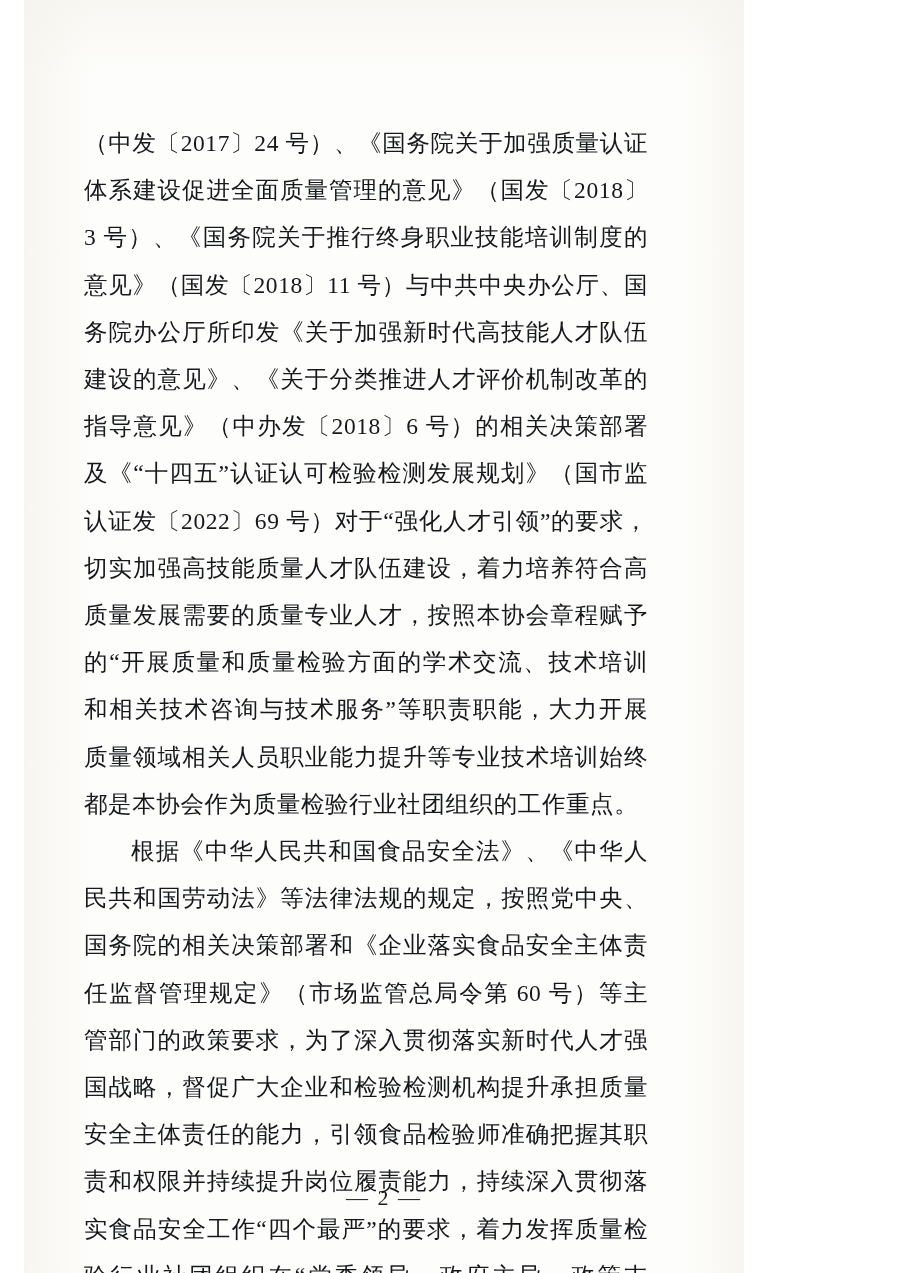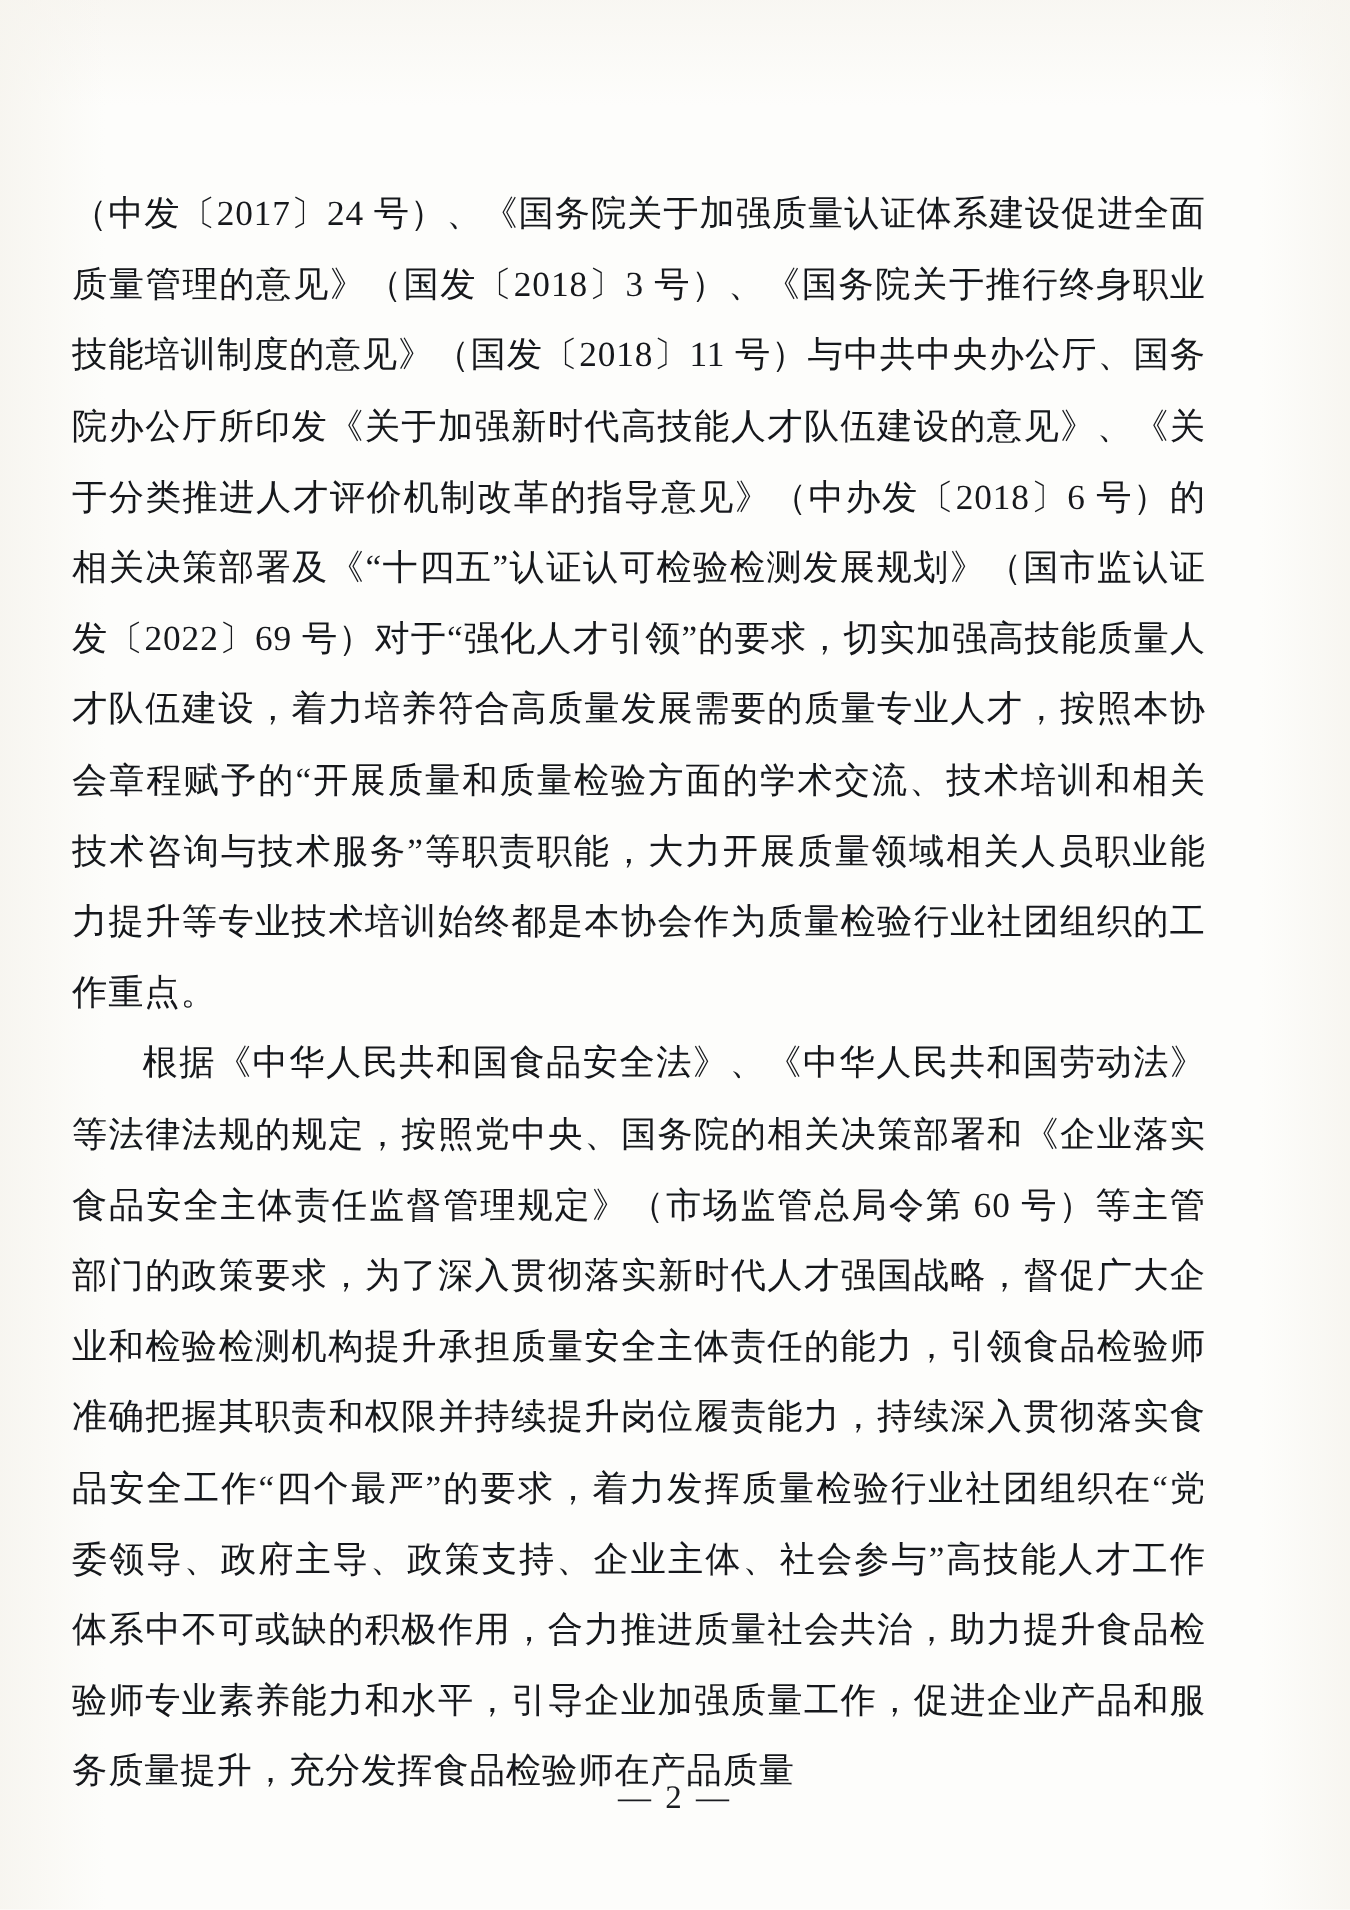--- a/index.html
+++ b/index.html
@@ -8,25 +8,26 @@
   }
   body {
     width: 900px;
     height: 1273px;
     background: #ffffff;
     font-family: "Liberation Serif", "DejaVu Serif", serif;
     overflow: hidden;
   }
   .page {
     position: relative;
-    width: 900px;
+    width: 720px;
     height: 1273px;
     background: #fdfdfb;
     box-sizing: border-box;
-    padding: 120px 96px 0 48px;
+    padding: 120px 96px 0 60px;
+    margin-left: 24px;
   }
   
   .page::before {
     content: "";
     position: absolute;
     inset: 0;
     background:
       linear-gradient(to right, rgba(246,244,238,0.85) 0px, rgba(255,255,255,0) 70px),
       linear-gradient(to left, rgba(246,244,238,0.8) 0px, rgba(255,255,255,0) 60px),
       linear-gradient(to bottom, rgba(247,245,240,0.8) 0px, rgba(255,255,255,0) 70px);

